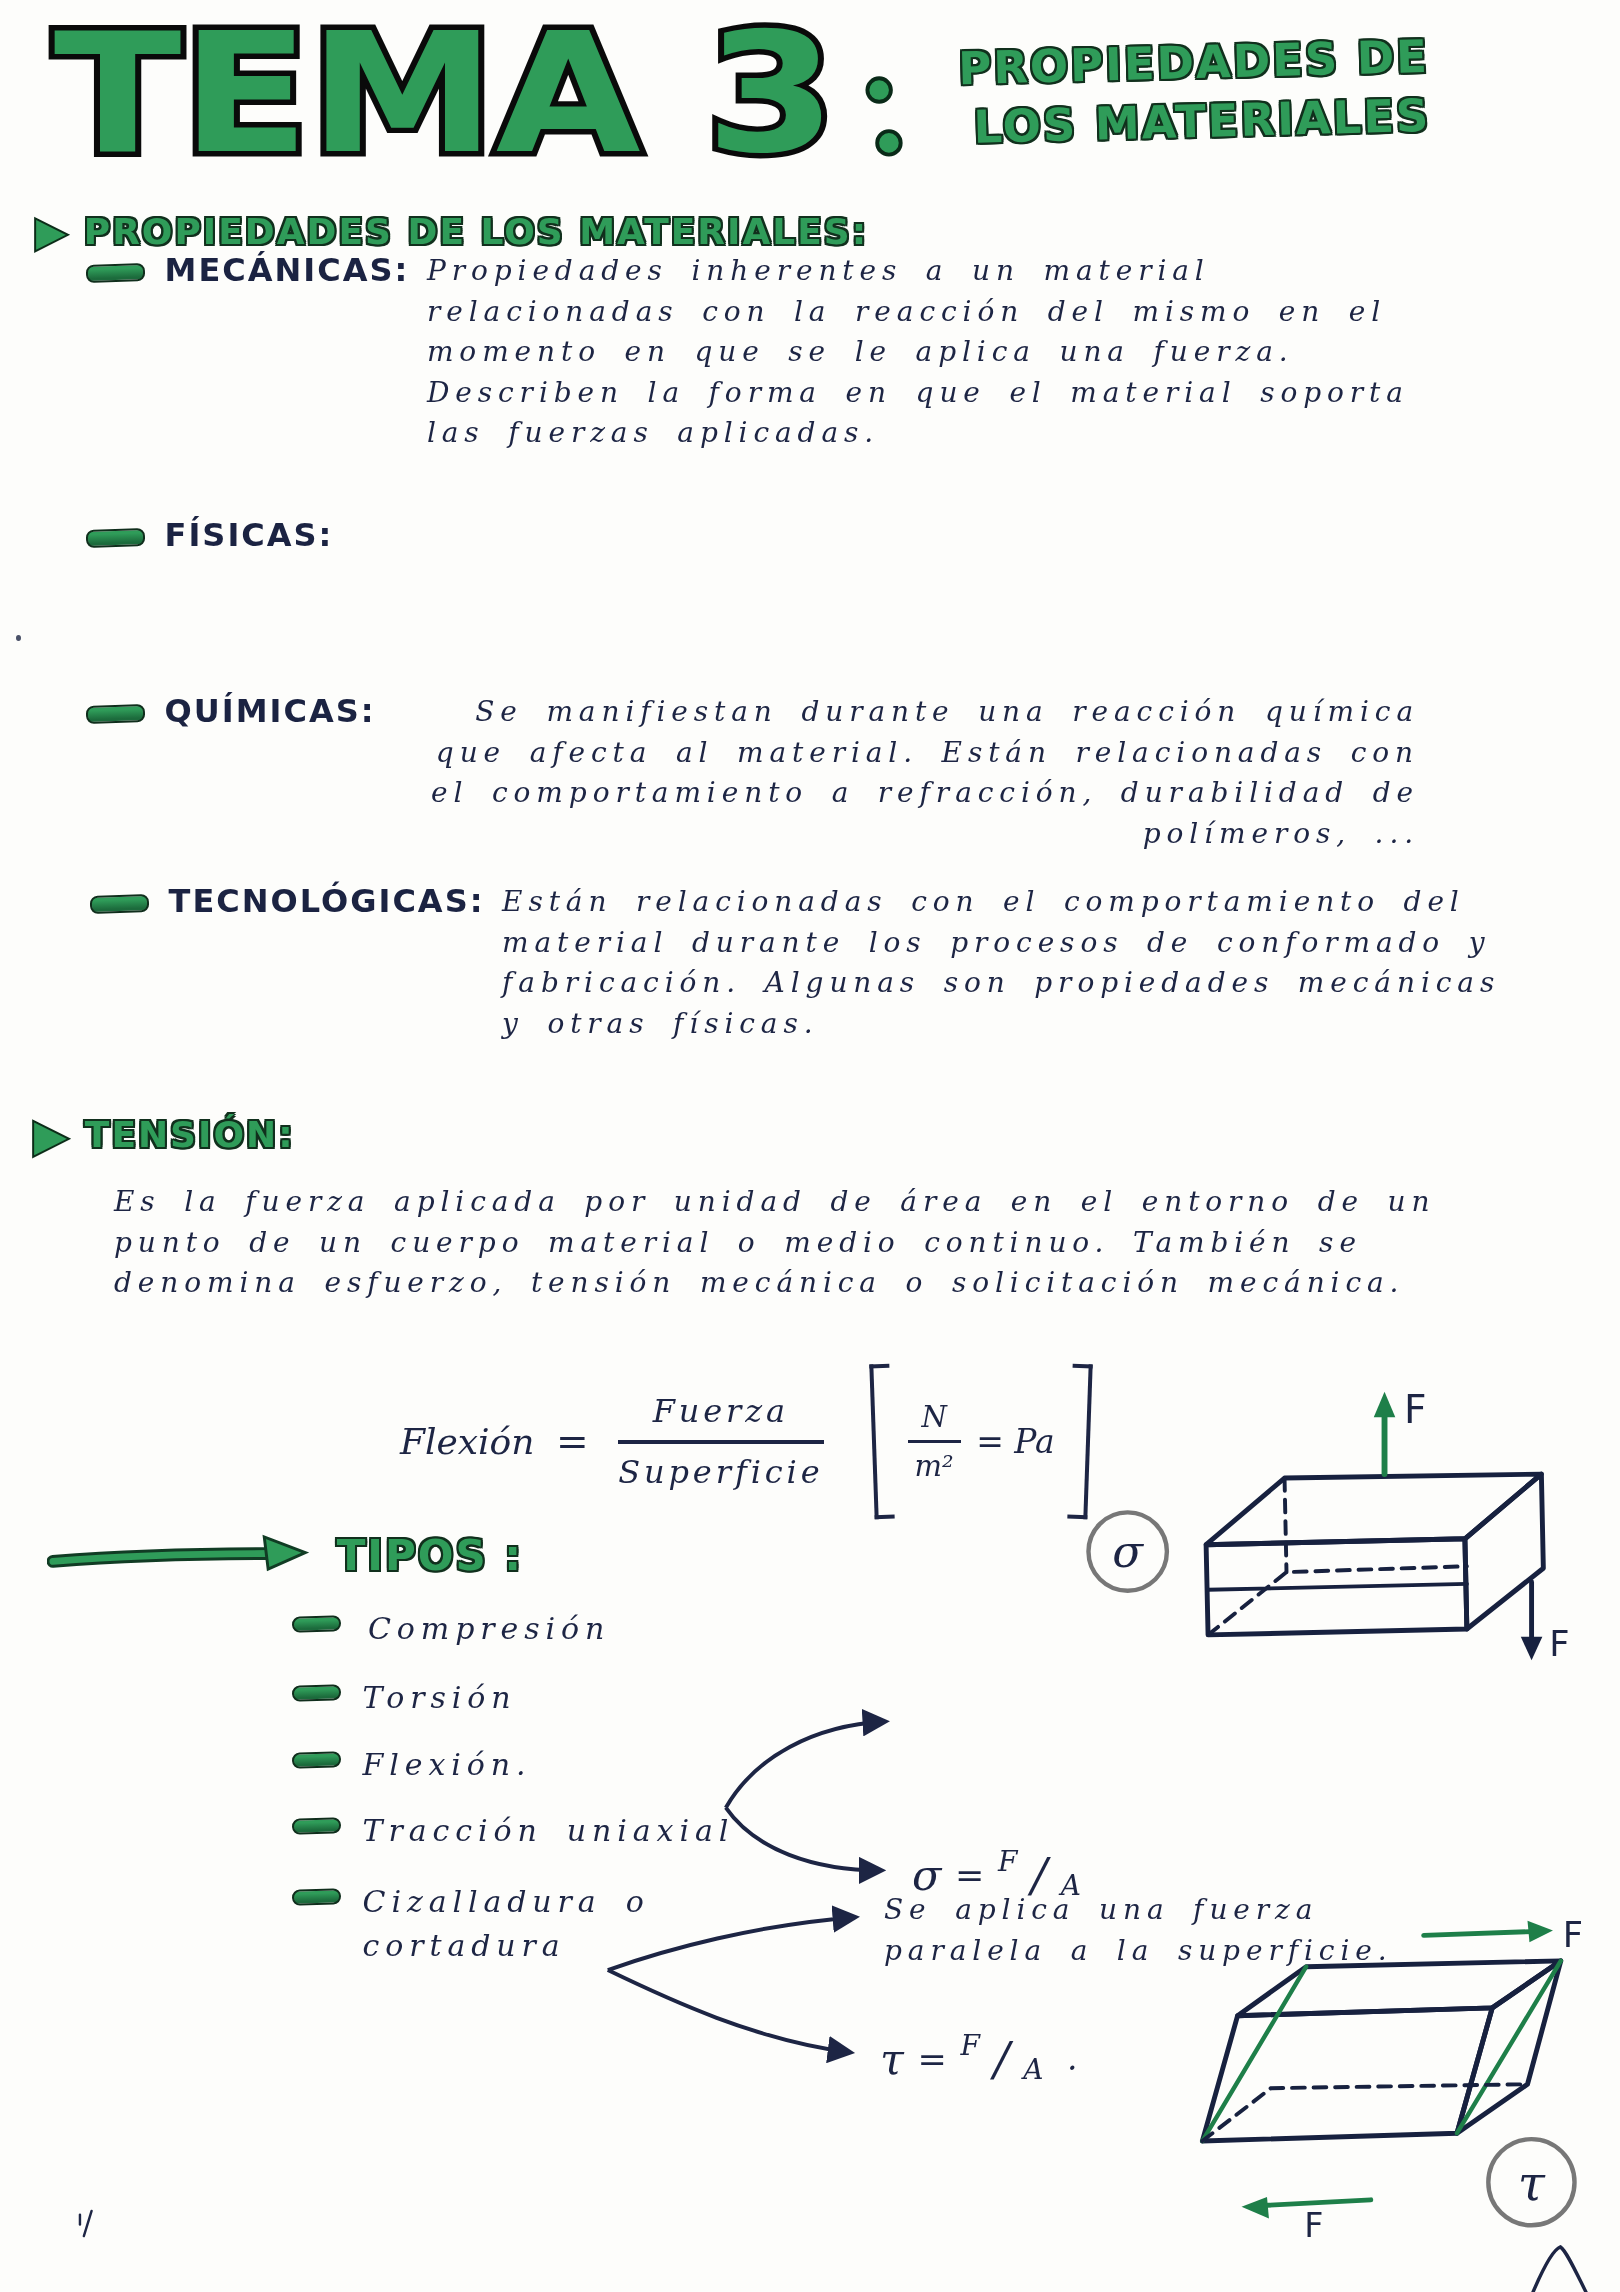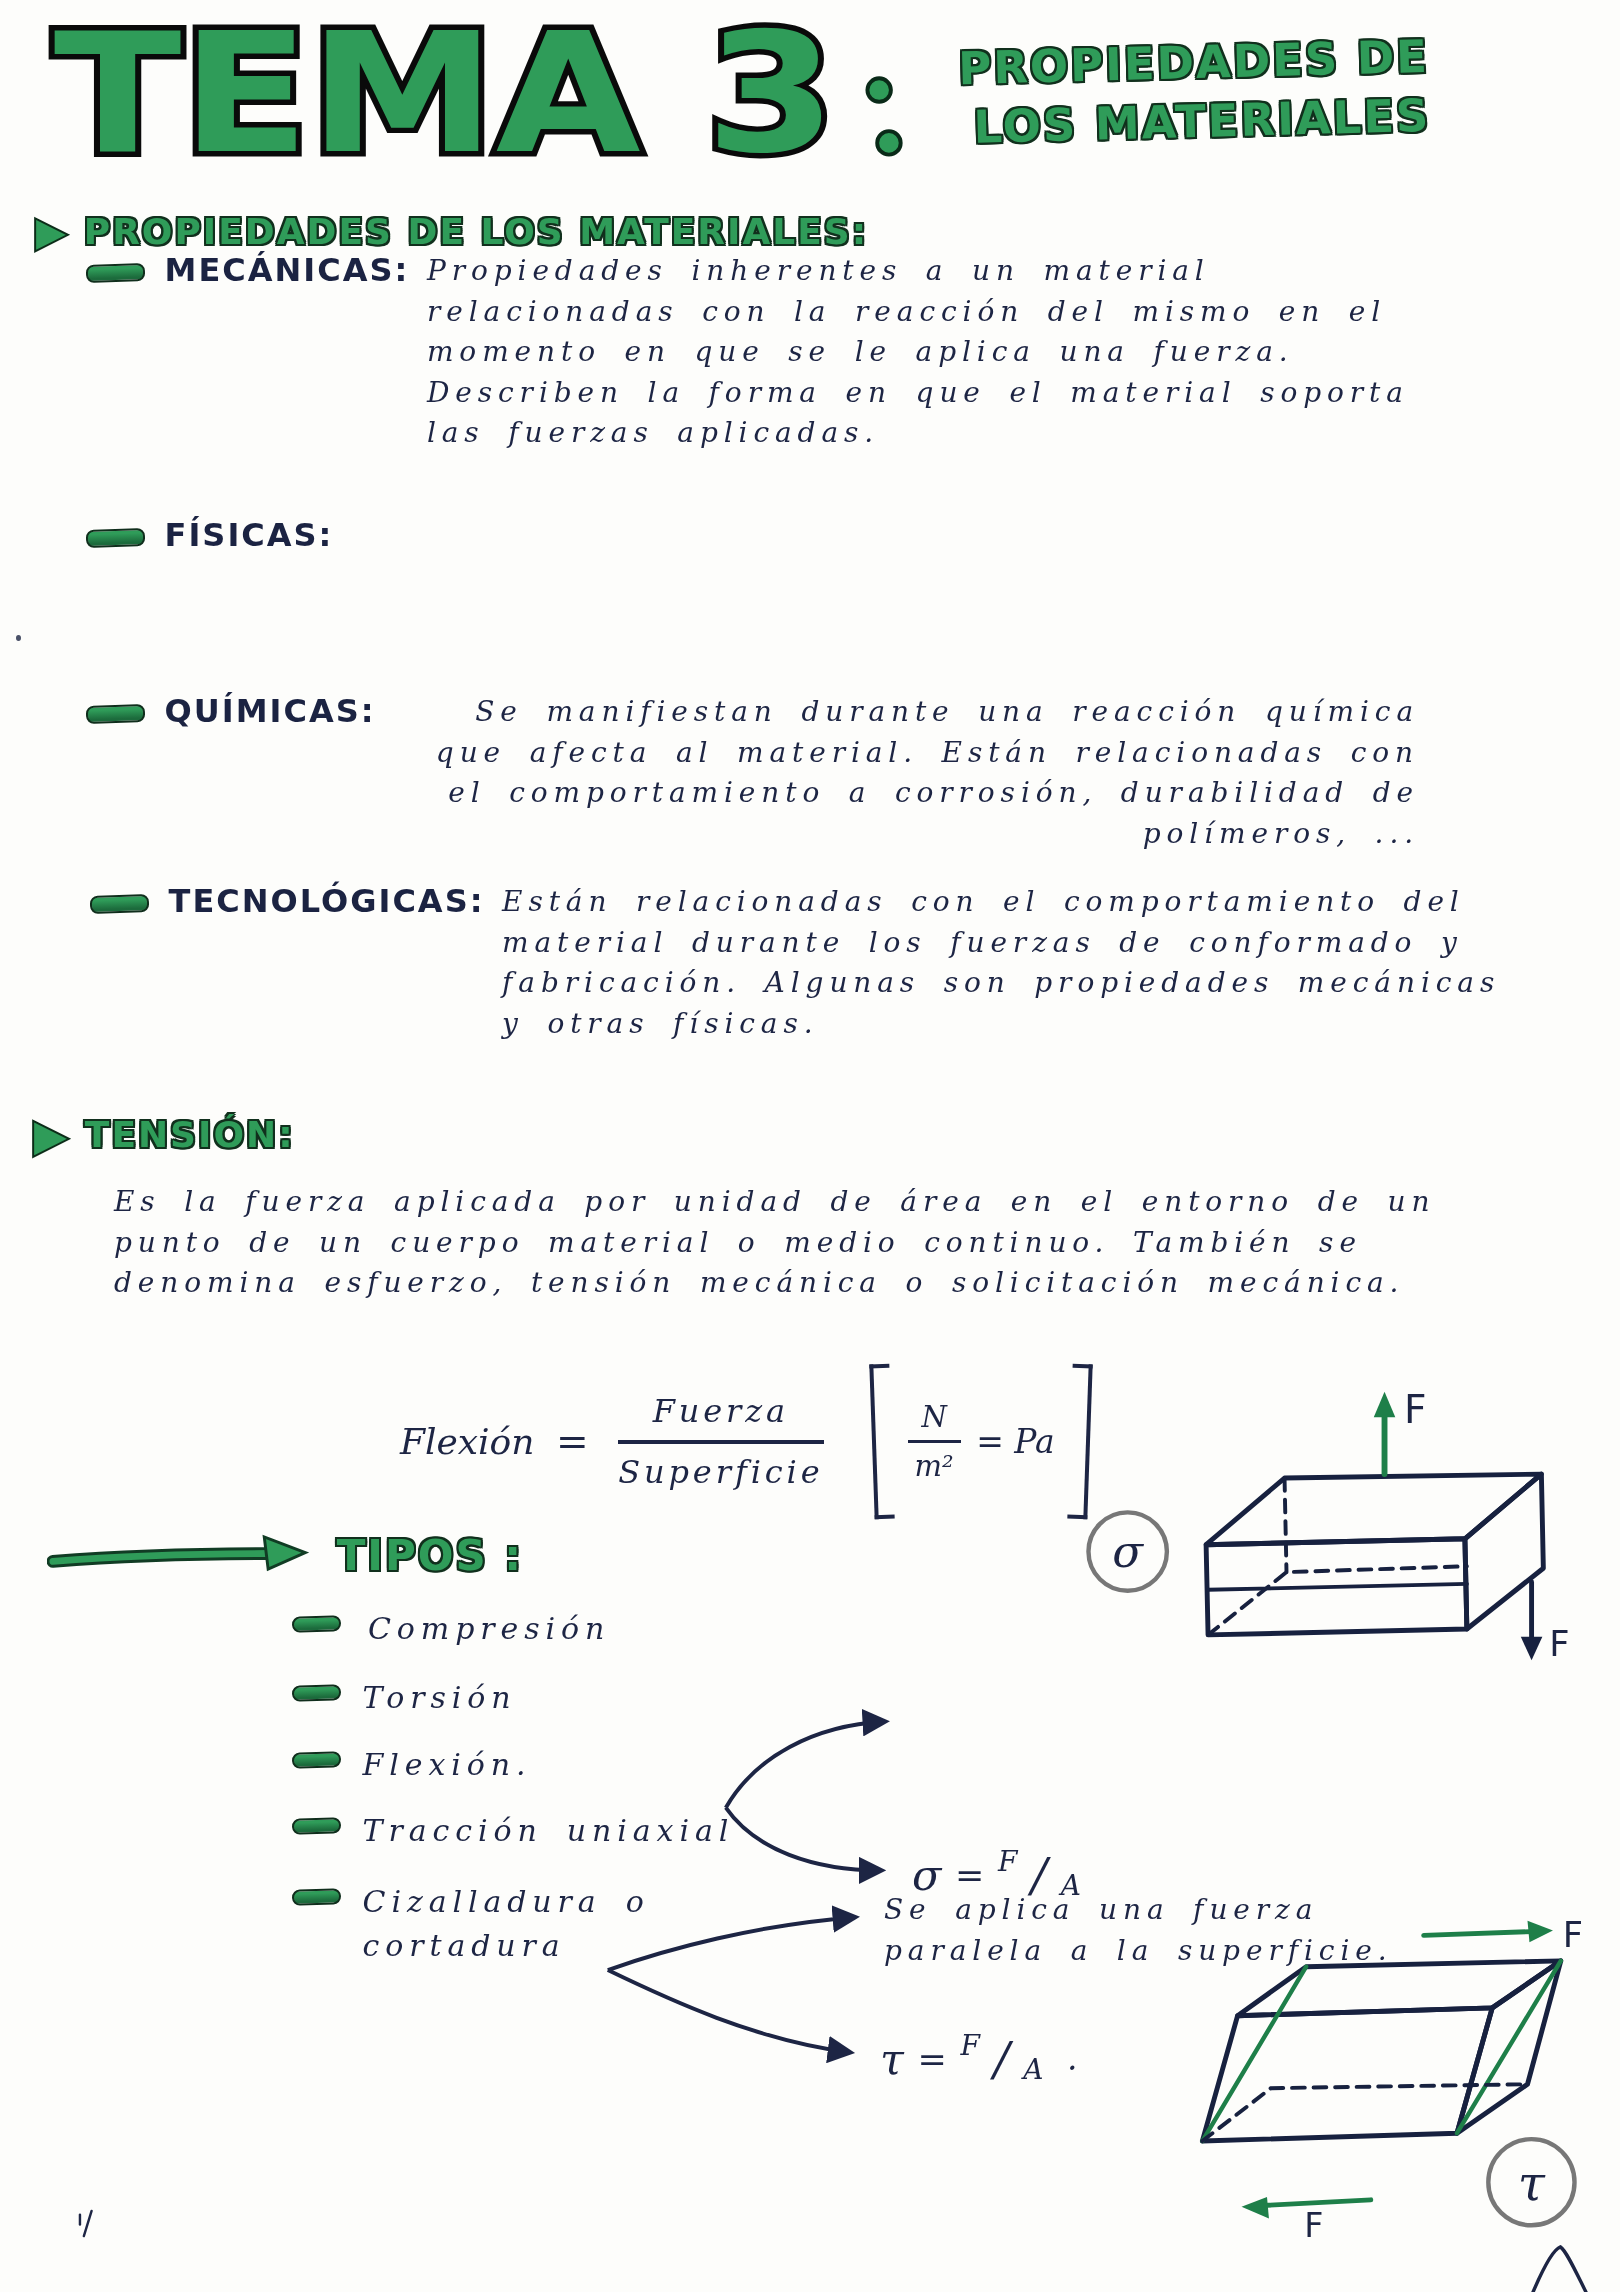--- a/index.html
+++ b/index.html
@@ -101,27 +101,27 @@
   </div>
 
   <div class="prop-item" style="left:86px;top:516px;width:1362px;">
     <span class="dash"></span>
     <span class="term">FÍSICAS:</span>
   </div>
 
   <div class="prop-item" style="left:86px;top:692px;width:1333px;text-align:right;">
     <span class="dash"></span>
     <span class="term">QUÍMICAS:</span>
-    <span class="def hand">Se manifiestan durante una reacción química que afecta al material. Están relacionadas con el comportamiento a corrosión, durabilidad de polímeros, ...</span>
+    <span class="def hand">Se manifiestan durante una reacción química que afecta al material. Están relacionadas con el comportamiento a refracción, durabilidad de polímeros, ...</span>
   </div>
 
   <div class="prop-item" style="left:90px;top:882px;width:1421px;">
     <span class="dash"></span>
     <span class="term">TECNOLÓGICAS:</span>
-    <span class="def hand">Están relacionadas con el comportamiento del material durante los fuerzas de conformado y fabricación. Algunas son propiedades mecánicas y otras físicas.</span>
+    <span class="def hand">Están relacionadas con el comportamiento del material durante los procesos de conformado y fabricación. Algunas son propiedades mecánicas y otras físicas.</span>
   </div>
 
   <div class="abs hdr-row" style="left:33px;top:1111px;">
     <span class="tri" style="font-size:47px;">▶</span>
     <span class="green-marker" style="font-size:36px;">TENSIÓN:</span>
   </div>
 
   <div class="abs hand" style="left:114px;top:1182px;width:1372px;">Es la fuerza aplicada por unidad de área en el entorno de un punto de un cuerpo material o medio continuo. También se denomina esfuerzo, tensión mecánica o solicitación mecánica.</div>
 
   <div class="abs formula-main" style="left:400px;top:1364px;">

